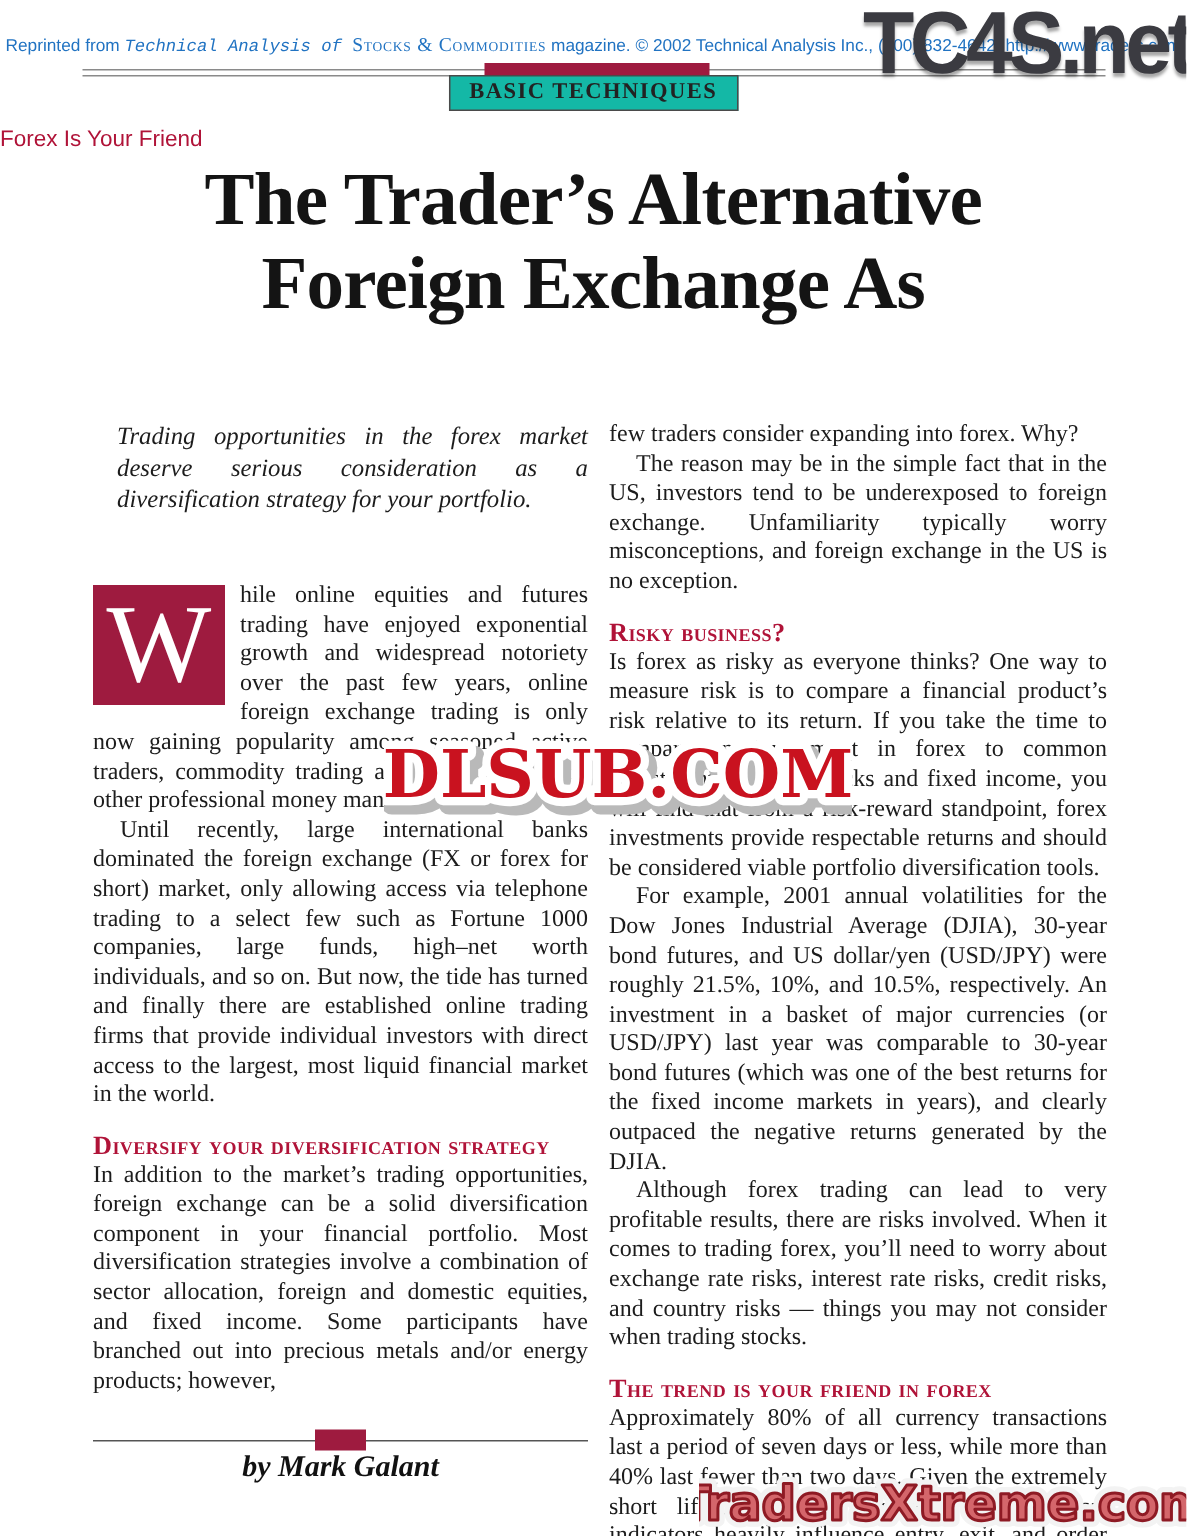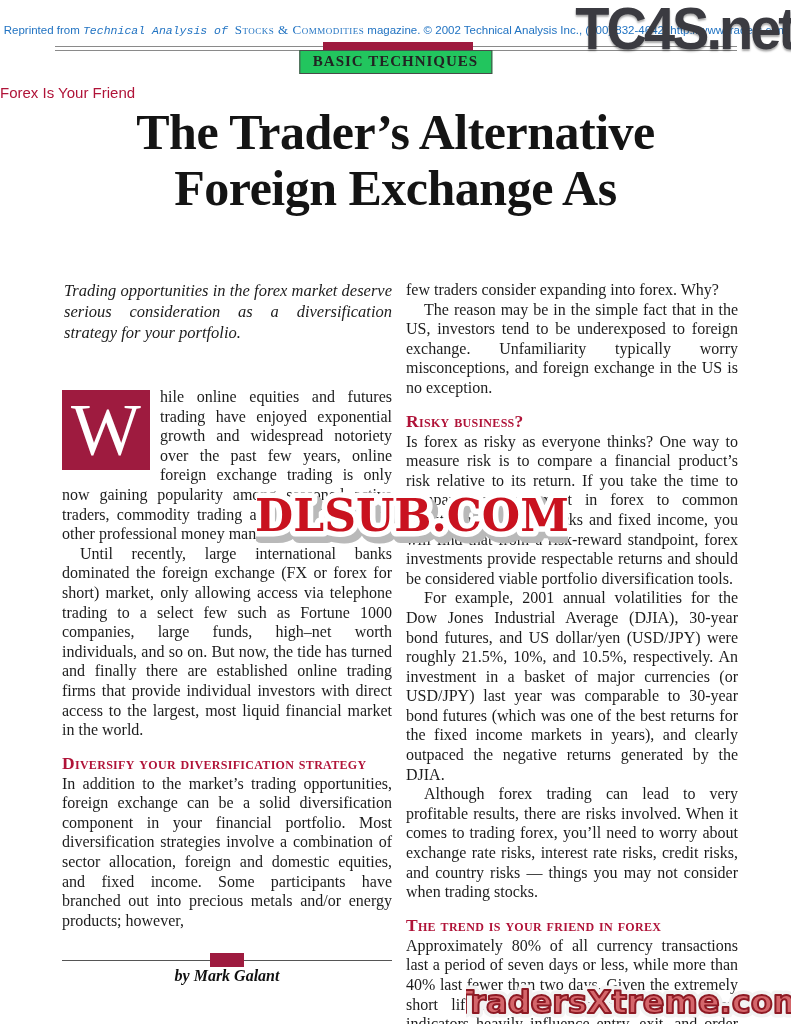--- a/index.html
+++ b/index.html
@@ -18,41 +18,41 @@
     font-family:"Liberation Sans",sans-serif;
     font-size:11.5px;color:#2173c2;white-space:nowrap;
   }
   .masthead .ital{font-family:Liberation Mono, monospace;font-style:italic;}
   .masthead .sc{font-family:"Liberation Serif",serif;font-variant:small-caps;font-size:13px;letter-spacing:.5px;}
   .ruleband{position:absolute;top:46px;left:55px;width:682px;height:3px;
     border-top:1px solid #8a8a8a;border-bottom:1px solid #8a8a8a;}
   .section-bar{position:absolute;top:42px;left:323px;width:150px;height:9px;background:#9e1b3f;}
   .section-box{
     position:absolute;top:50px;left:50%;transform:translateX(-50%);
-    background:#22c55e;border:1.5px solid #4a4a4a;
+    background:#14b8a6;border:1.5px solid #4a4a4a;
     padding:2px 13px 3px 13px;
     font-family:"Liberation Serif",serif;font-weight:bold;font-size:15px;
     letter-spacing:1px;color:#222;text-transform:uppercase;white-space:nowrap;
   }
   
   .kicker{
     position:absolute;top:84px;left:0;width:100%;
     font-family:"Liberation Sans",sans-serif;
     font-size:15px;color:#b01338;
   }
   .headline{
     position:absolute;top:104px;left:0;width:100%;text-align:center;
     font-family:"Liberation Serif",serif;font-weight:bold;
     font-size:50px;line-height:56px;color:#141414;letter-spacing:-.5px;
   }
   
   .col{position:absolute;top:280px;font-size:16px;line-height:19.6px;text-align:justify;}
   .col-left{left:62px;width:330px;}
   .col-right{left:406px;width:332px;}
-  .abstract{font-style:italic;font-size:16.5px;line-height:21px;margin:0 0 44px 2px;}
+  .abstract{font-style:italic;font-size:16.5px;line-height:21px;margin:0 0 44px 16px;}
   p.body{margin:0;}
   p.indent{text-indent:18px;}
   .redhead{
     margin:13px 0 1px 0;color:#b01338;font-weight:bold;
     font-variant:small-caps;font-size:17.5px;letter-spacing:.3px;
     text-align:left;line-height:20px;
   }
   .dropcap-box{
     float:left;width:88px;height:80px;background:#9e1b3f;
     margin:3px 10px 2px 0;
@@ -60,21 +60,21 @@
   }
   .dropcap-box span{
     color:#ffffff;font-family:"Liberation Serif",serif;
     font-size:74px;font-weight:normal;line-height:74px;
   }
   
   .byline-block{position:absolute;top:946px;left:62px;width:330px;}
   .byline-rule{position:relative;border-top:1px solid #555;height:0;margin-top:14px;}
   .byline-square{position:absolute;top:-8px;left:50%;transform:translateX(-50%);
     width:34px;height:14px;background:#9e1b3f;}
-  .byline-text{margin-top:6px;text-align:center;font-weight:bold;font-style:italic;font-size:16px;color:#111;}
+  .byline-text{margin-top:6px;text-align:center;font-weight:bold;font-style:italic;font-size:20px;color:#111;}
   
   .wm-top{
     position:absolute;top:-4px;right:-3px;
     font-family:"Liberation Sans",sans-serif;font-weight:bold;
     font-size:56px;letter-spacing:-3px;
     color:#3b3b41;
     text-shadow:0 2px 2px rgba(0,0,0,.35);
     transform:scaleY(1.05);
     white-space:nowrap;
   }

